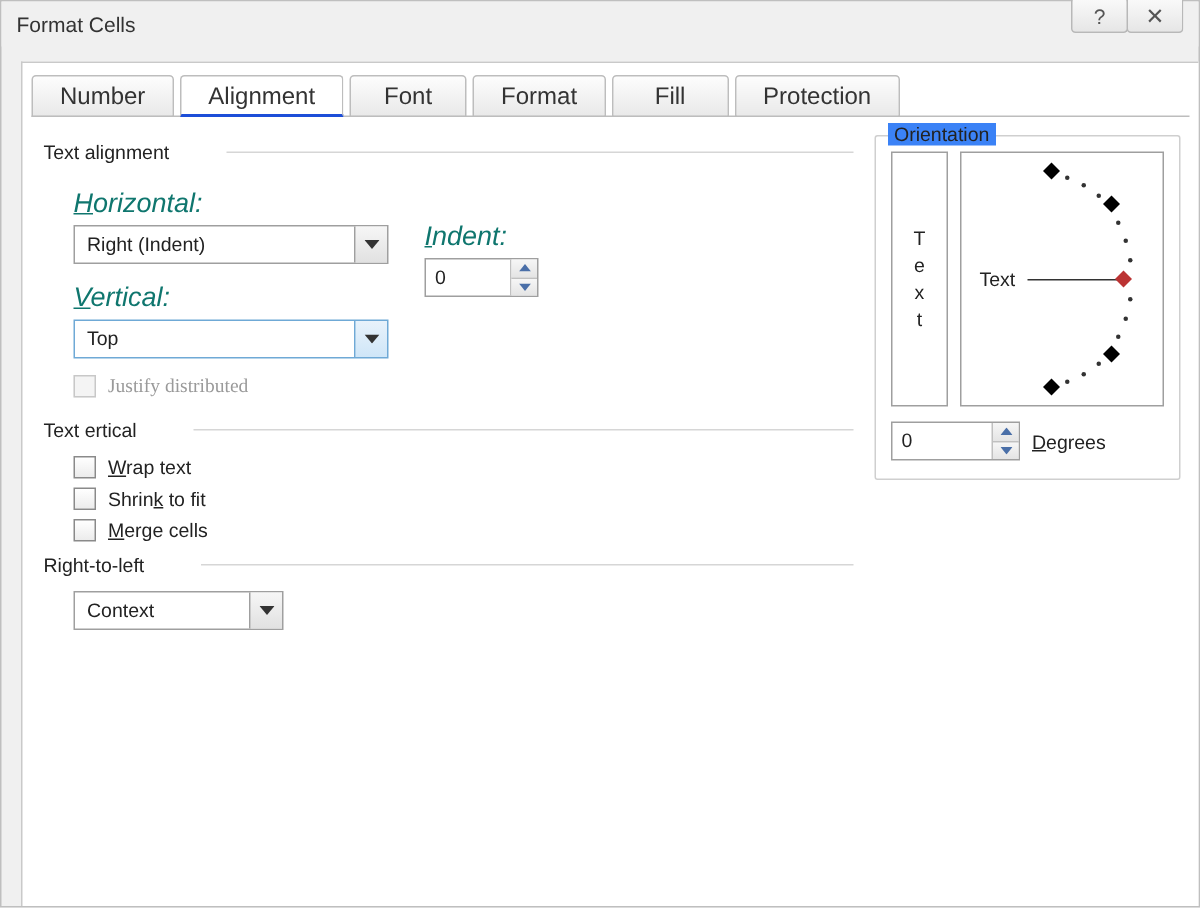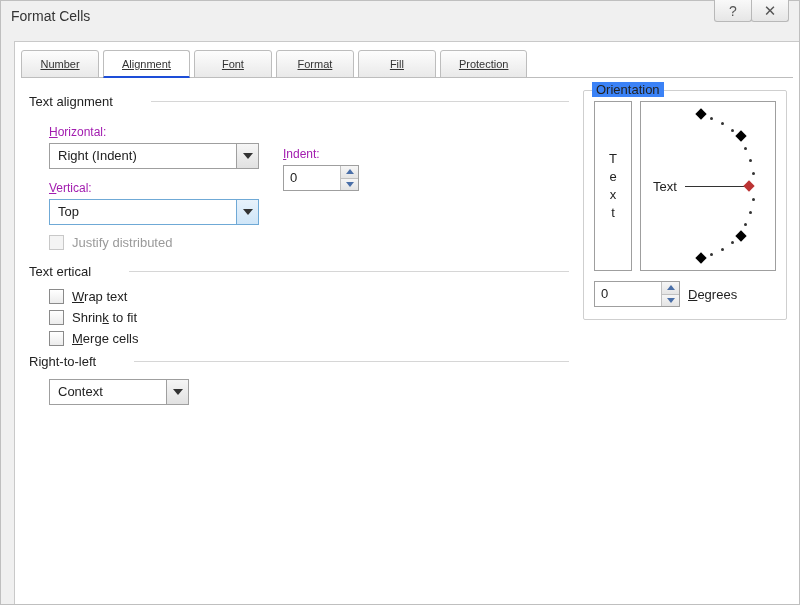--- a/index.html
+++ b/index.html
@@ -79,27 +79,26 @@
   }
   .tab {
     height: 28px;
     line-height: 27px;
     padding: 0 18px;
     border: 1px solid #bdbdbd;
     background: linear-gradient(#fdfdfd, #e9e9e9);
     margin-right: 4px;
     border-top-left-radius: 3px;
     border-top-right-radius: 3px;
-    font-size: 11px;
+    font-size: 16px;
     color: #333;
     position: relative;
     z-index: 1;
     min-width: 78px;
     text-align: center;
-    text-decoration: underline;
   }
   .tab.active {
     background: #fff;
     border-bottom: 2px solid #1d4ed8;
     font-weight: normal;
     z-index: 2;
   }
   .panel {
     padding: 16px 14px;
     position: relative;
@@ -115,23 +114,24 @@
   }
   .group-line .gl-rule {
     flex: 1;
     border-top: 1px solid #d6d6d6;
     height: 0;
   }
   .indent {
     padding-left: 20px;
   }
   .field-label {
-    font-size: 12px;
+    font-size: 18px;
     margin: 6px 0 4px 0;
-    color: #a21caf;
+    color: #0f766e;
+    font-style: italic;
   }
   .under { text-decoration: underline; }
   .select {
     display: inline-flex;
     align-items: stretch;
     height: 26px;
     border: 1px solid #9f9f9f;
     background: #fff;
     min-width: 150px;
   }
@@ -316,21 +316,21 @@
                 <span class="under">V</span><span>ertical:</span>
               </div>
               <div class="select hover" style="min-width:210px;">
                 <span class="sel-text">Top</span>
                 <span class="sel-btn">
                   <svg viewBox="0 0 10 6">
                       <polygon points="0,0 10,0 5,6" fill="#333"></polygon>
                     </svg>
                 </span>
               </div>
-              <div class="checkbox-row" style="margin-top:10px;">
+              <div class="checkbox-row" style="margin-top:10px;font-family:Liberation Serif, serif;">
                 <span class="cb disabled"></span>
                 <span class="cb-label disabled">Justify distributed</span>
               </div>
             </div>
             <div class="col" style="margin-top:0;">
               <div class="field-label" style="margin-top:28px;">
                 <span class="under">I</span><span>ndent:</span>
               </div>
               <div class="spinner">
                 <span class="sp-text">0</span>

